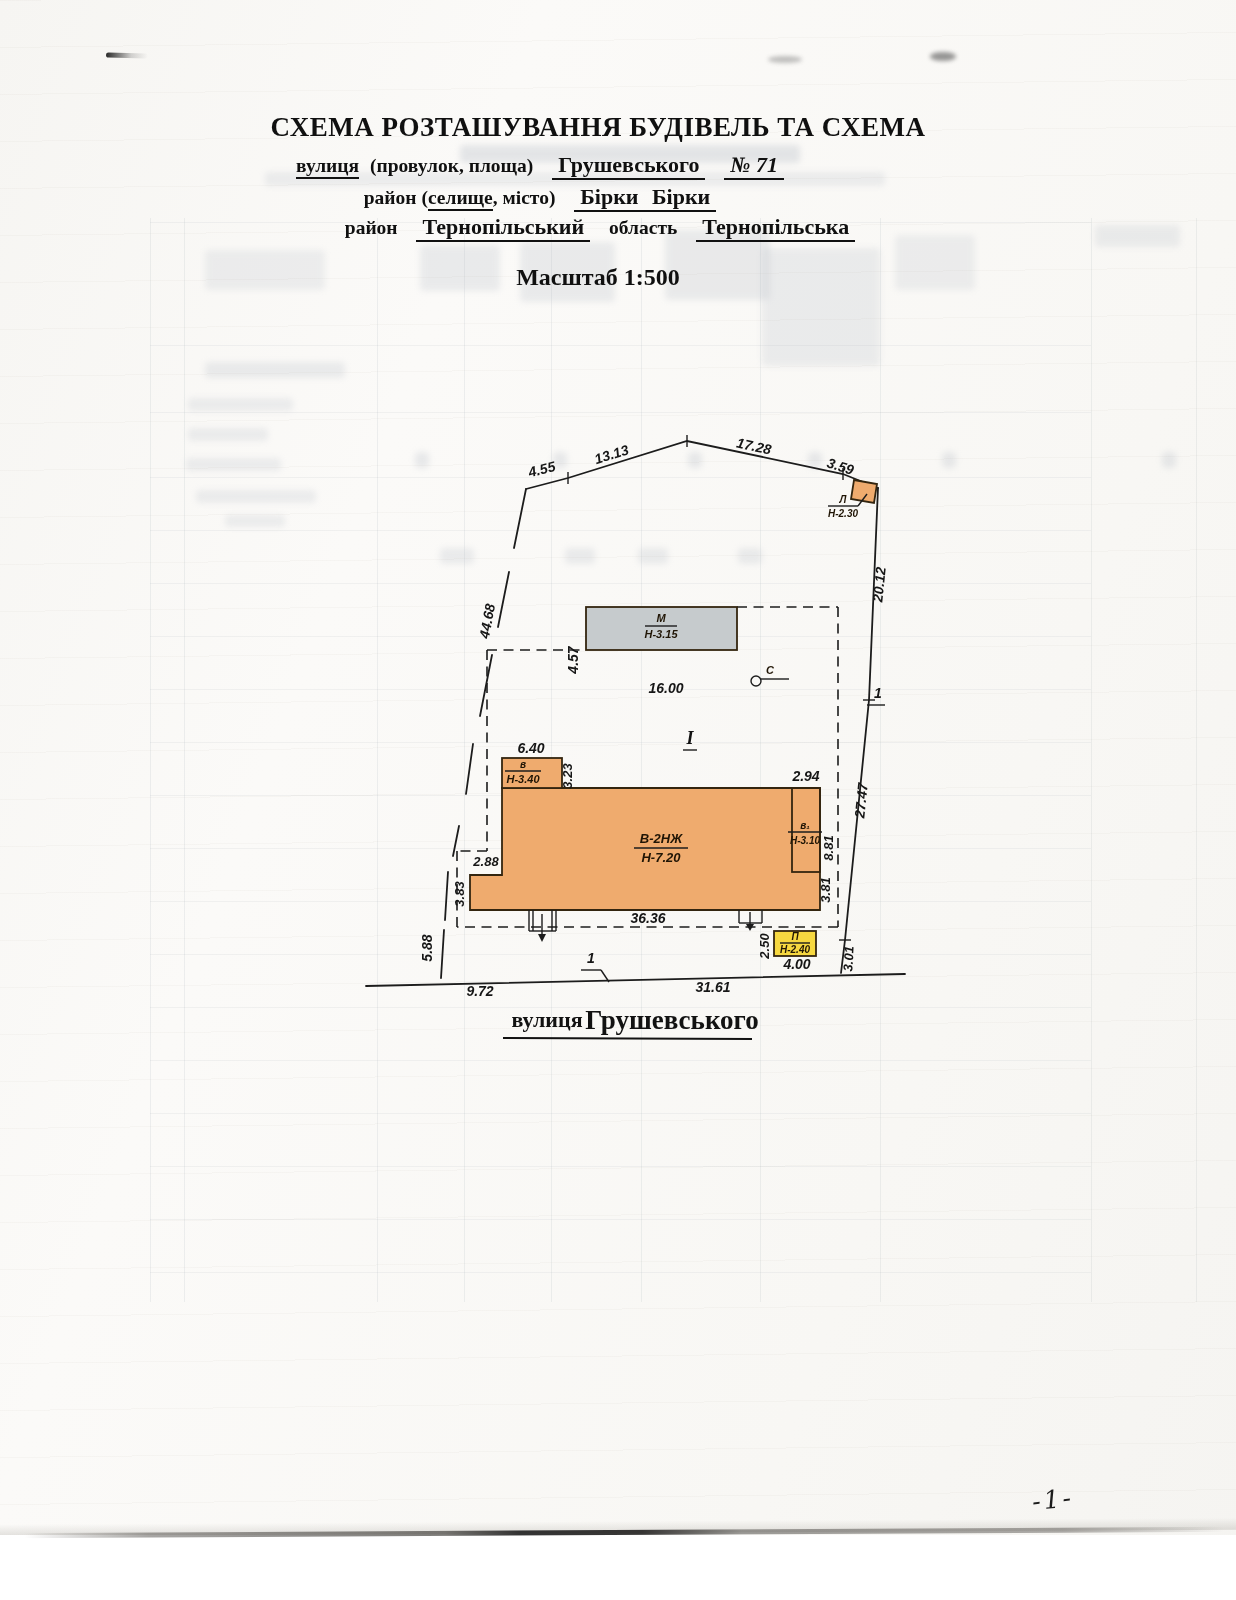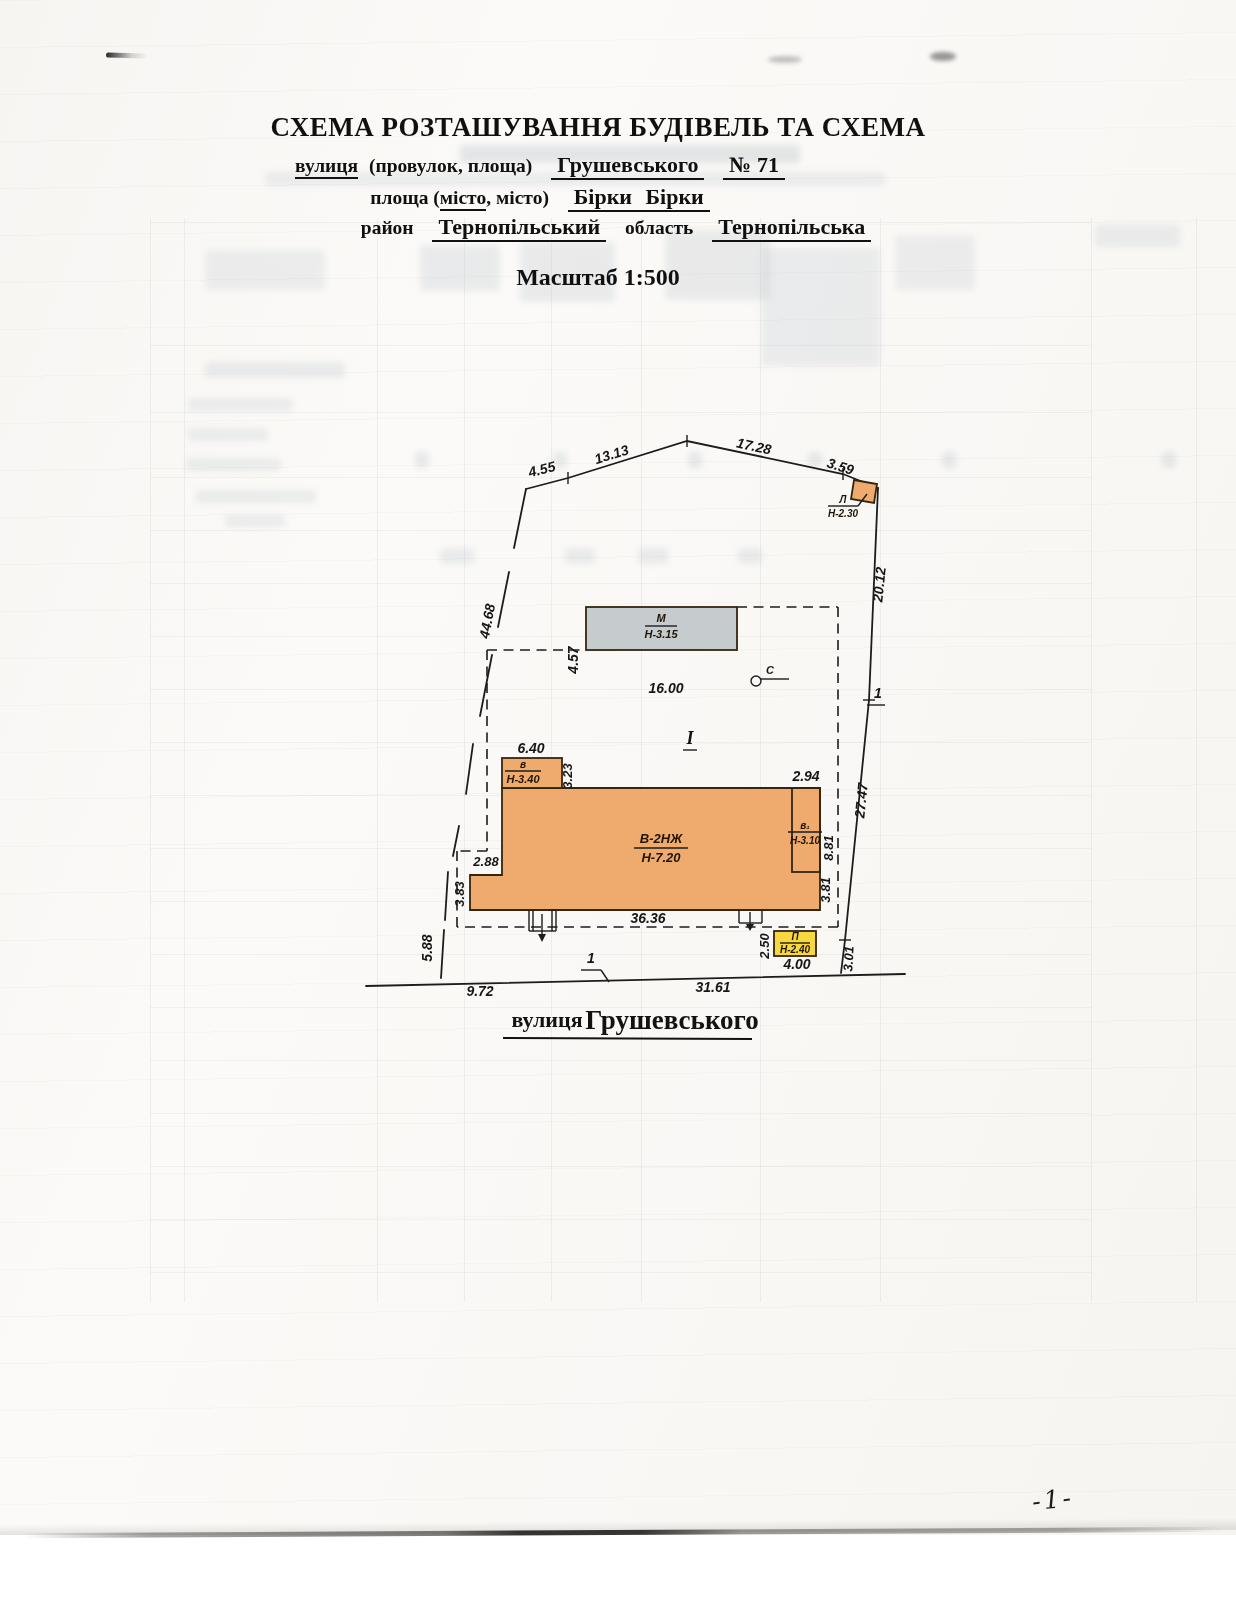--- a/index.html
+++ b/index.html
@@ -13,21 +13,21 @@
   .bleed .blob{position:absolute;background:#aeb5c0;border-radius:4px;filter:blur(3px);}
   .texture{position:absolute;inset:0;z-index:2;pointer-events:none;
         background:repeating-linear-gradient(179.3deg, rgba(160,150,135,0.055) 0 1px, transparent 1px 47px);}
   
   .hdr{position:absolute;left:0;top:0;width:1236px;z-index:3;color:#101010;}
   .t1{position:absolute;top:112px;left:0;width:1196px;text-align:center;
       font-size:27px;font-weight:700;letter-spacing:.5px;white-space:nowrap;}
   .hline{position:absolute;white-space:nowrap;font-size:19.5px;font-weight:600;}
   .l2{top:152px;left:0;width:1080px;text-align:center;}
   .l3{top:184px;left:0;width:1080px;text-align:center;}
-  .l4{top:214px;left:16px;width:1200px;text-align:center;}
+  .l4{top:214px;left:0;width:1200px;text-align:center;}
   .val{font-size:22px;font-weight:700;border-bottom:2px solid #111;padding:0 6px 1px 6px;}
   .u{border-bottom:2px solid #111;padding-bottom:1px;}
   .gap{margin-left:14px;}
   .scale{position:absolute;top:264px;left:0;width:1196px;text-align:center;
          font-size:24px;font-weight:700;}
   
   .smudge1{position:absolute;left:106px;top:53px;width:42px;height:5px;z-index:4;border-radius:3px;
            background:linear-gradient(90deg,#2a2a2a,rgba(90,90,90,.25) 60%,transparent);transform:rotate(1.5deg);}
   .smudge2{position:absolute;left:768px;top:56px;width:34px;height:7px;z-index:4;border-radius:50%;
            background:#777;opacity:.45;filter:blur(2px);}
@@ -119,24 +119,24 @@
       <div class="blob" style="left: 738px; top: 548px; width: 24px; height: 16px; opacity: 0.22;"></div>
     </div>
   <div class="texture"></div>
 
   <header class="hdr">
     <div class="t1">СХЕМА РОЗТАШУВАННЯ БУДІВЕЛЬ ТА СХЕМА</div>
     <div class="hline l2">
       <span class="u">вулиця</span>
       <span style="margin-left:6px;">(провулок, площа)</span>
       <span class="val gap">Грушевського</span>
-      <span class="val gap" style="border-bottom-width:2px;">№ 71</span>
+      <span class="val gap" style="border-bottom-width:2px;font-style:italic;">№ 71</span>
     </div>
     <div class="hline l3">
-      <span>площа (</span><span class="u">місто</span><span>, місто)</span>
+      <span>район (</span><span class="u">селище</span><span>, місто)</span>
       <span class="val gap" style="word-spacing:8px;">Бірки Бірки</span>
     </div>
     <div class="hline l4">
       <span>район</span>
       <span class="val gap">Тернопільський</span>
       <span class="gap">область</span>
       <span class="val gap">Тернопільська</span>
     </div>
     <div class="scale">Масштаб 1:500</div>
   </header>

